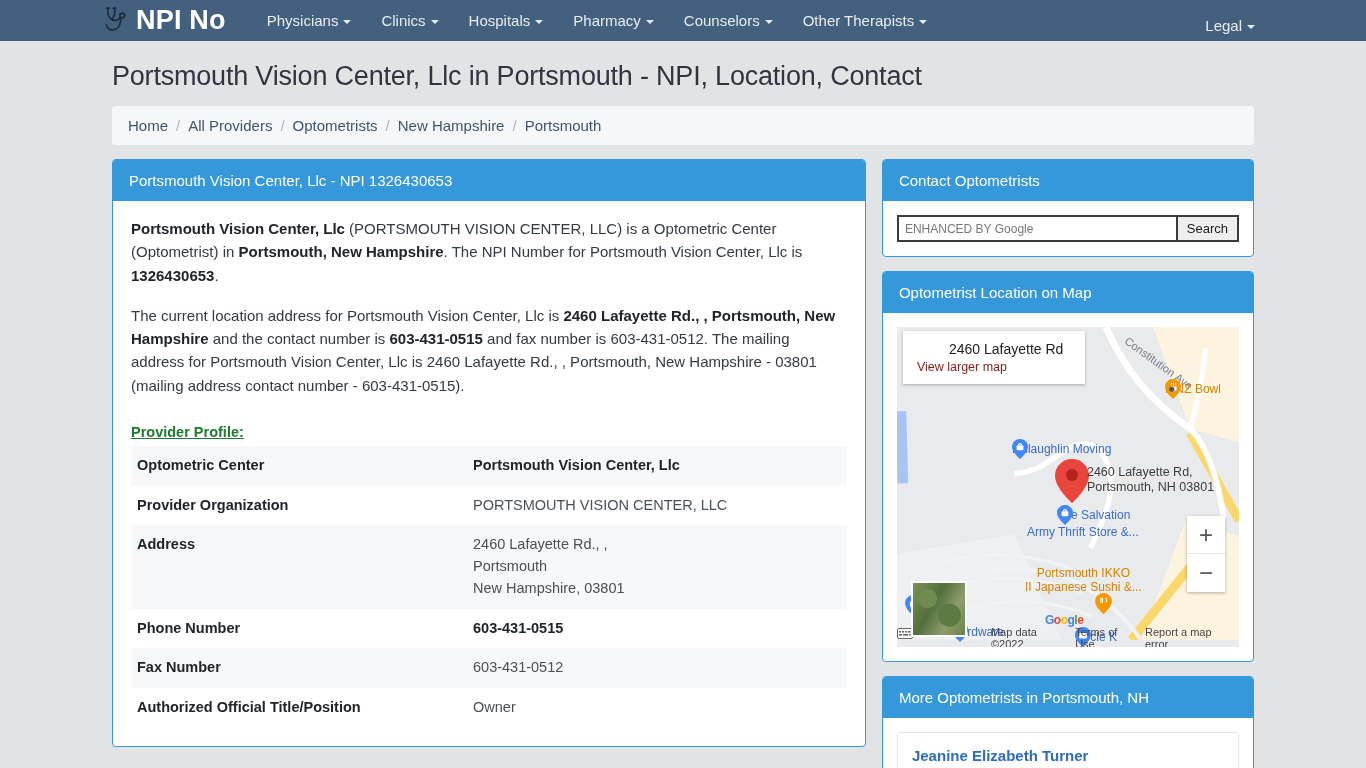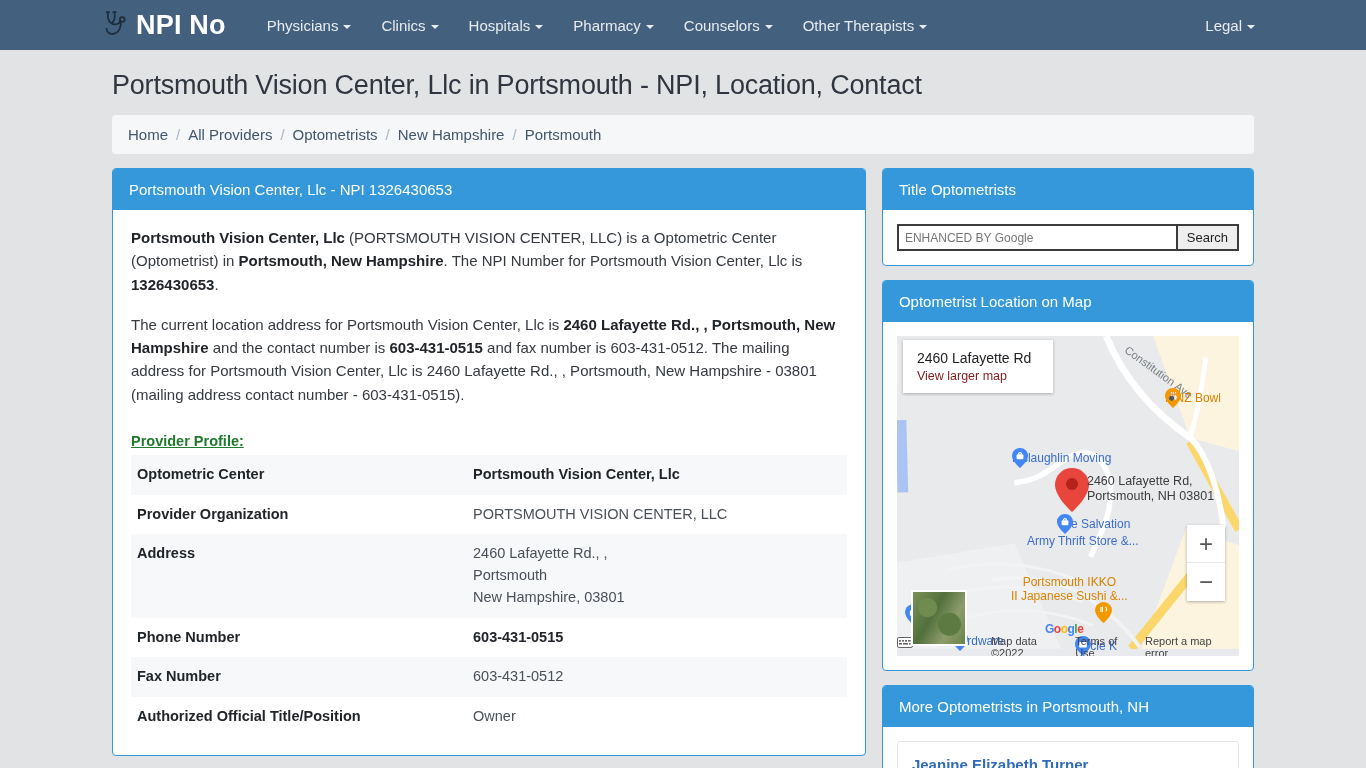--- a/index.html
+++ b/index.html
@@ -8,21 +8,21 @@
     width: 1366px; height: 768px;
     overflow: hidden;
     background: #e2e3e5;
     font-family: "Liberation Sans", sans-serif;
     font-size: 15px;
     color: #212529;
   }
 
   
   .navbar {
-    height: 50px;
+    height: 41px;
     background: #43607f;
     display: flex;
     align-items: center;
     padding: 0 0 0 100px;
     position: relative;
   }
   .brand {
     display: flex; align-items: center;
     margin-right: 26px;
     text-decoration: none;
@@ -177,21 +177,21 @@
   }
   .map svg { position: absolute; inset: 0; }
   .map-infobox {
     position: absolute;
     left: 6px; top: 4px;
     background: #fff;
     padding: 10px 22px 10px 14px;
     box-shadow: 0 1px 3px rgba(0,0,0,.28);
     z-index: 6;
   }
-  .map-infobox .addr { font-size: 14px; color: #202124; margin-bottom: 3px; }
+  .map-infobox .addr { font-size: 14px; color: #202124; margin-bottom: 3px; margin-left: 32px; }
   .map-infobox .lnk { font-size: 12.5px; color: #7f1d1d; cursor: pointer; }
 
   .poi { position: absolute; z-index: 4; white-space: nowrap; font-size: 12px; }
   .poi-label { line-height: 1.15; }
   .poi.blue .poi-label { color: #3b6ccc; }
   .poi.orange .poi-label { color: #d98200; }
   .pin {
     display: inline-block; width: 17px; height: 21px;
     vertical-align: middle;
   }
@@ -343,21 +343,21 @@
           
           
 
         </div>
       </div>
     </div>
 
     <div class="col-side">
 
       <div class="panel">
-        <div class="panel-head">Title Optometrists</div>
+        <div class="panel-head">Contact Optometrists</div>
         <div class="panel-body" style="padding:14px 14px;">
           <div class="search-row">
             <input class="search-input" type="text" placeholder="ENHANCED BY Google" style="">
             <button class="search-btn">Search</button>
           </div>
         </div>
       </div>
 
       <div class="panel">
         <div class="panel-head">Optometrist Location on Map</div>
@@ -421,21 +421,21 @@
               <span class="pin">
                 <svg width="16" height="20" viewBox="0 0 16 20">
                     <path d="M8 0C3.6 0 0 3.5 0 7.8 0 13.4 8 20 8 20s8-6.6 8-12.2C16 3.5 12.4 0 8 0z" fill="#4285f4"></path>
                     <rect x="4.6" y="6.2" width="6.8" height="5" rx="1" fill="#fff"></rect>
                     <path d="M6.4 6.2a1.6 1.6 0 013.2 0" stroke="#fff" stroke-width="1.1" fill="none"></path>
                   </svg>
               </span>
               <div class="poi-label" style="margin-left:-42px;">Army Thrift Store &amp;...</div>
             </div>
 
-            <div class="poi orange" style="left:114px; top:240px; text-align:center;">
+            <div class="poi orange" style="left:128px; top:240px; text-align:center;">
               <div class="poi-label">Portsmouth IKKO</div>
               <div class="poi-label">II Japanese Sushi &amp;...</div>
             </div>
 
             <div class="poi orange" style="left:198px; top:266px;">
               <span class="pin">
                 <svg width="17" height="21" viewBox="0 0 16 20">
                     <path d="M8 0C3.6 0 0 3.5 0 7.8 0 13.4 8 20 8 20s8-6.6 8-12.2C16 3.5 12.4 0 8 0z" fill="#f29900"></path>
                     <path d="M5.6 4.6v5M7 4.6v5M9.9 4.6c0 0 1.2 1 1.2 2.6 0 1-.6 1.4-1.2 1.4" stroke="#fff" stroke-width="1" fill="none"></path>
                   </svg>

